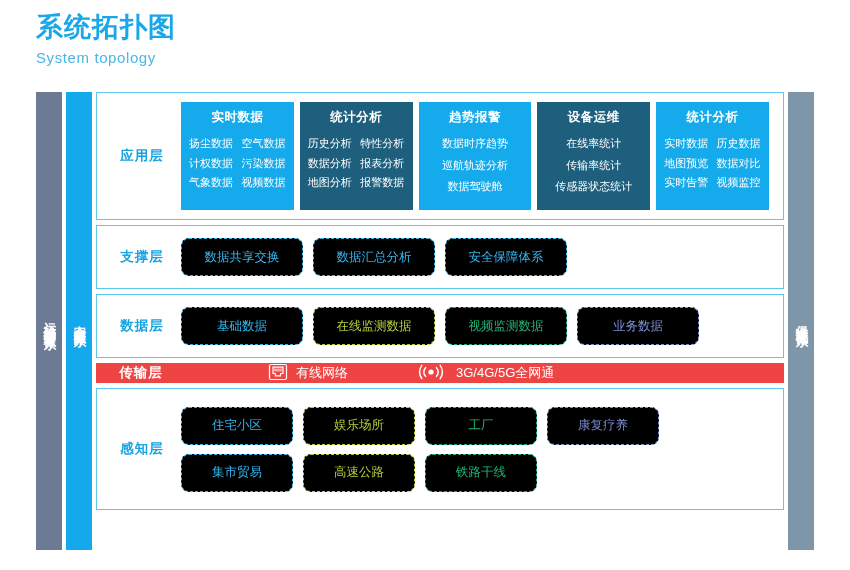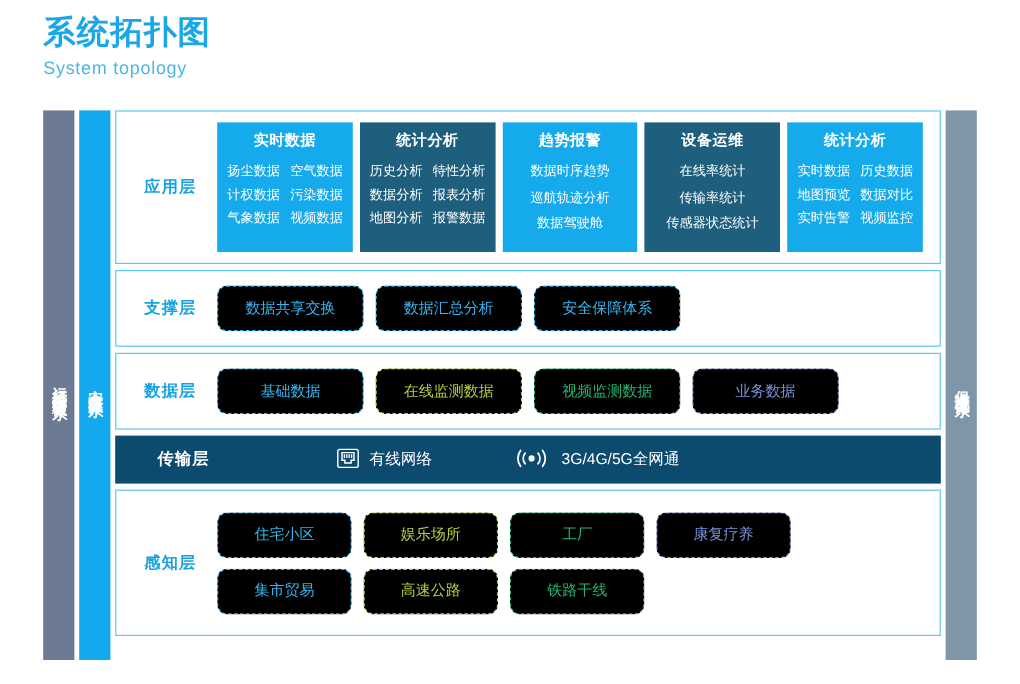--- a/index.html
+++ b/index.html
@@ -123,21 +123,21 @@
     margin-bottom: 9px;
   }
   .app-card-items {
     display: flex;
     flex-wrap: wrap;
     justify-content: center;
     gap: 3px 8px;
     font-size: 11px;
     line-height: 1.5;
   }
-  .app-card-items.two-col .app-item { flex: 0 0 calc(50% - 8px); text-align: right; }
+  .app-card-items.two-col .app-item { flex: 0 0 calc(50% - 8px); text-align: left; }
   .app-card-items.one-col { flex-direction: column; align-items: center; gap: 5px; }
   .app-card-items.one-col .app-item { text-align: center; white-space: nowrap; }
 
   
   .layer-support { height: 64px; }
   .layer-data    { height: 64px; }
   .layer-percept { height: 122px; }
 
   .pill-row {
     display: flex;
@@ -166,24 +166,24 @@
   .pill.c-lime   { border-color: #b5cf3d; color: #b5cf3d; }
   .pill.c-green  { border-color: #22b573; color: #22b573; }
   .pill.c-purple { border-color: #7b8fd4; color: #7b8fd4; }
 
   .pill-row.support .pill { width: 122px; }
   .pill-row.data .pill    { width: 122px; }
   .pill-row.percept .pill { width: 112px; }
 
   
   .layer-trans {
-    height: 40px;
-    background: #0c4a6e;
+    height: 20px;
+    background: #ef4444;
     border: none;
-    padding: 0 18px;
+    padding: 0 6px;
   }
   .layer-trans .layer-label { color: #ffffff; }
   .trans-body {
     display: flex;
     align-items: flex-start;
     gap: 66px;
     padding-left: 88px;
     color: #ffffff;
     font-size: 13px;
   }

